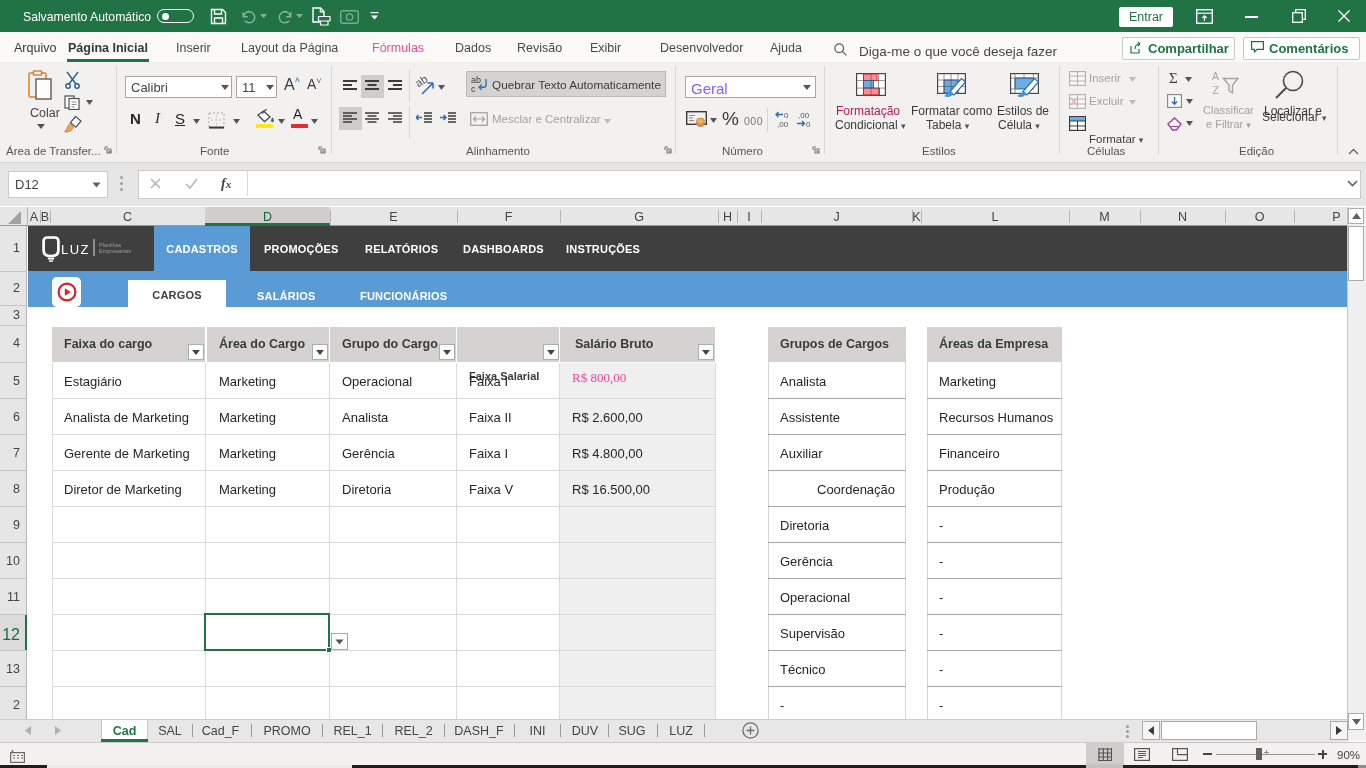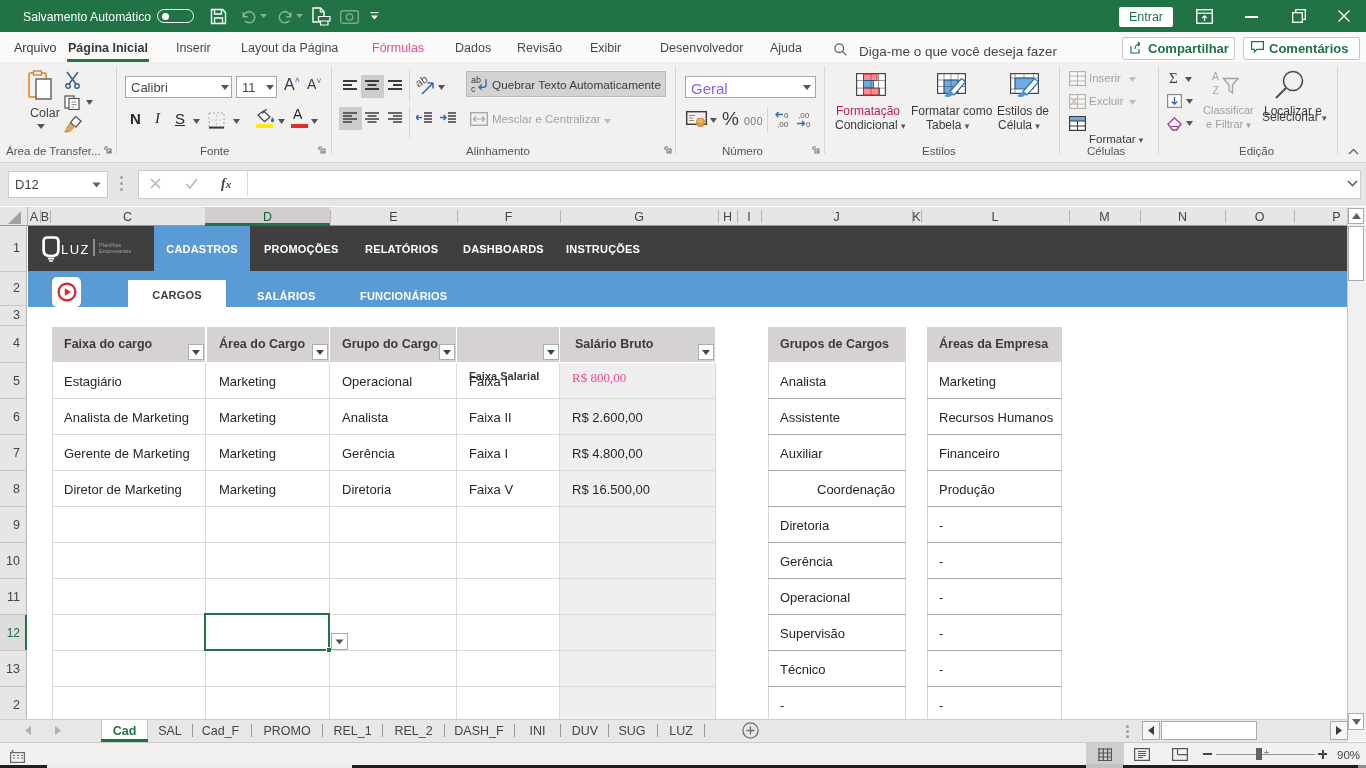--- a/index.html
+++ b/index.html
@@ -450,21 +450,21 @@
 <div class="tx" style="left:0;top:336px;width:20px;text-align:right;font-size:12.5px;color:#444;">4</div>
 <div class="tx" style="left:0;top:374px;width:20px;text-align:right;font-size:12.5px;color:#444;">5</div>
 <div class="tx" style="left:0;top:410px;width:20px;text-align:right;font-size:12.5px;color:#444;">6</div>
 <div class="tx" style="left:0;top:446px;width:20px;text-align:right;font-size:12.5px;color:#444;">7</div>
 <div class="tx" style="left:0;top:482px;width:20px;text-align:right;font-size:12.5px;color:#444;">8</div>
 <div class="tx" style="left:0;top:518px;width:20px;text-align:right;font-size:12.5px;color:#444;">9</div>
 <div class="tx" style="left:0;top:554px;width:20px;text-align:right;font-size:12.5px;color:#444;">10</div>
 <div class="tx" style="left:0;top:590px;width:20px;text-align:right;font-size:12.5px;color:#444;">11</div>
 <div class="abs" style="left:0;top:614px;width:25px;height:37px;background:#dcdcdc;"></div>
 <div class="abs" style="left:25px;top:614px;width:2px;height:37px;background:#217346;"></div>
-<div class="tx" style="left:0;top:626px;width:20px;text-align:right;font-size:12px;color:#1e6b41;">12</div>
+<div class="tx" style="left:0;top:626px;width:20px;text-align:right;font-size:16px;color:#1e6b41;">12</div>
 <div class="tx" style="left:0;top:662px;width:20px;text-align:right;font-size:12.5px;color:#444;">13</div>
 <div class="tx" style="left:0;top:698px;width:20px;text-align:right;font-size:12.5px;color:#444;">2</div>
 <div class="abs" style="left:0;top:271px;width:27px;height:1px;background:#c6c6c6;"></div>
 <div class="abs" style="left:0;top:305px;width:27px;height:1px;background:#c6c6c6;"></div>
 <div class="abs" style="left:0;top:325px;width:27px;height:1px;background:#c6c6c6;"></div>
 <div class="abs" style="left:0;top:362px;width:27px;height:1px;background:#c6c6c6;"></div>
 <div class="abs" style="left:0;top:398px;width:27px;height:1px;background:#c6c6c6;"></div>
 <div class="abs" style="left:0;top:434px;width:27px;height:1px;background:#c6c6c6;"></div>
 <div class="abs" style="left:0;top:470px;width:27px;height:1px;background:#c6c6c6;"></div>
 <div class="abs" style="left:0;top:506px;width:27px;height:1px;background:#c6c6c6;"></div>

